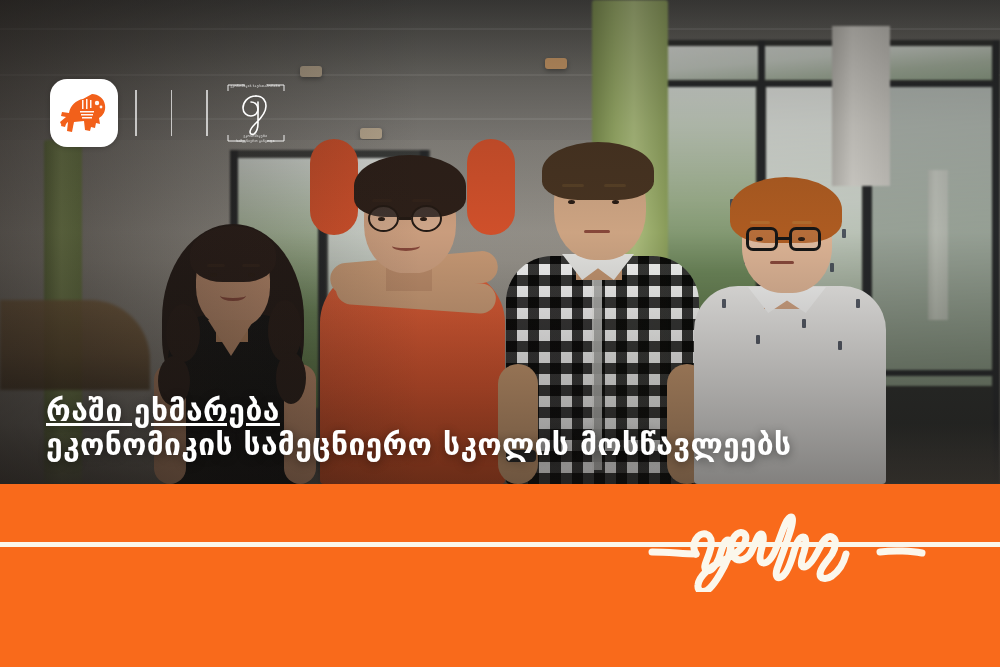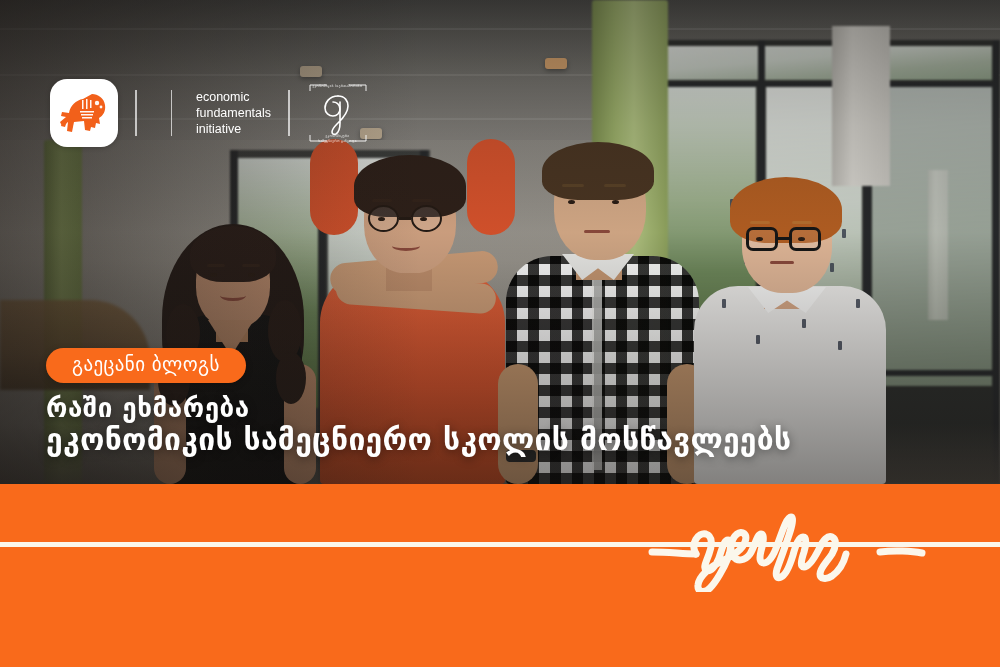--- a/index.html
+++ b/index.html
@@ -202,21 +202,21 @@
     background:#F96A1B;color:#fff;border-radius:22px;
     padding:7px 26px 9px;font-size:19px;line-height:1;
     font-family:"DejaVu Sans",sans-serif;letter-spacing:.4px;
     box-shadow:0 2px 7px rgba(0,0,0,.22);
   }
   .headline{
     position:absolute;left:46px;top:394px;color:#fff;
     font-family:"DejaVu Sans",sans-serif;font-weight:bold;
     text-shadow:0 2px 10px rgba(0,0,0,.45);
   }
-  .headline .l1{font-size:26px;line-height:1.12;letter-spacing:.5px;}
+  .headline .l1{font-size:30px;line-height:1.12;letter-spacing:.5px;text-decoration:underline;}
   .headline .l2{font-size:30px;line-height:1.12;letter-spacing:.3px;}
 
   
   .footer{
     position:absolute;left:0;top:484px;width:1000px;height:183px;
     background:#F96A1B;
   }
   .footer .rule{
     position:absolute;left:0;top:58px;width:1000px;height:5px;background:#FBF7EC;
   }
@@ -381,25 +381,20 @@
         </g>
       </svg>
     </div>
 
     <div class="divider"></div>
 
 
     <div class="divider"></div>
 
     <div style="display:flex;align-items:center">
-      <div class="efi-tag">
-        <div>economic</div>
-        <div>fundamentals</div>
-        <div>initiative</div>
-      </div>
     </div>
 
     <div class="divider"></div>
 
     <div class="pantheon">
       <svg class="frame" viewBox="0 0 62 62" aria-hidden="true">
         <g stroke="#fff" stroke-width="1" fill="none" opacity=".9">
           <path d="M3 9 V3 H20"></path>
             <path d="M42 3 H59 V9"></path>
           <path d="M59 53 V59 H42"></path>
@@ -411,21 +406,20 @@
         </g>
       </svg>
       <div class="toptext">ეკონომიკის საერთაშორისო</div>
       <div class="bottext">
         <div>ეკონომიკური</div>
         <div>სამეცნიერო განყოფი</div>
       </div>
     </div>
   </div>
 
-  <div class="badge">გაეცანი ბლოგს</div>
 
   <div class="headline">
     <div class="l1">რაში ეხმარება</div>
     <div class="l2">ეკონომიკის სამეცნიერო სკოლის მოსწავლეებს</div>
   </div>
 
   <div class="footer">
     <div class="rule"></div>
     <div class="sig">
       <svg viewBox="0 0 330 100" width="330" height="100" aria-hidden="true">

